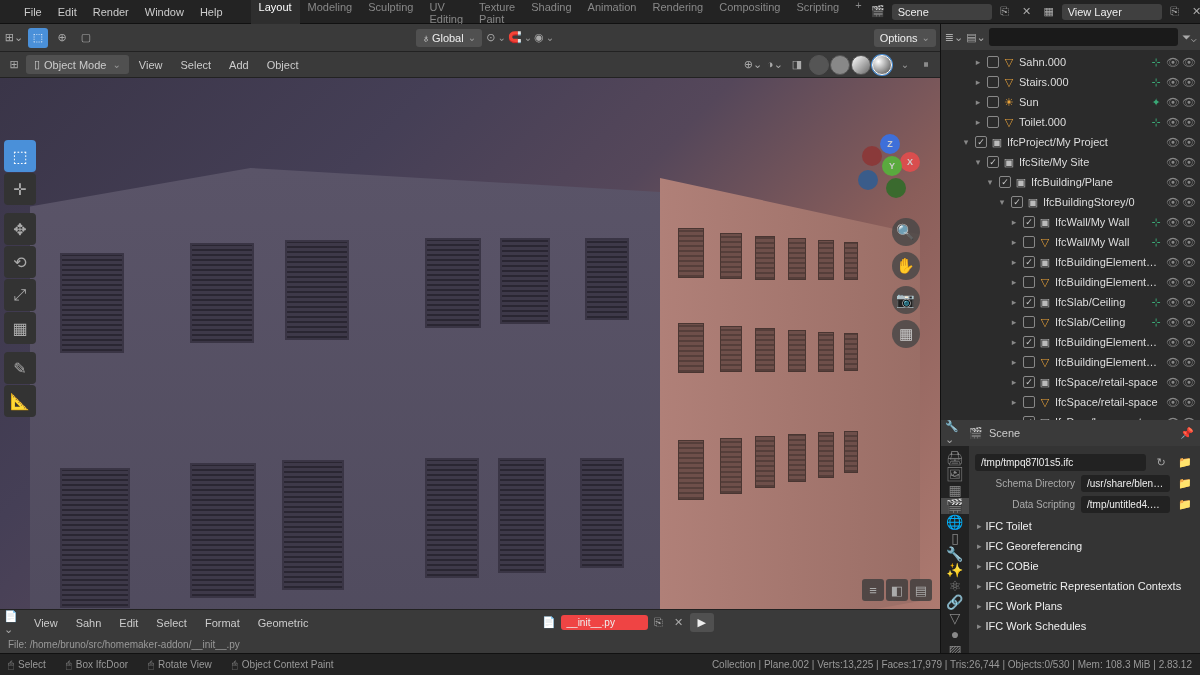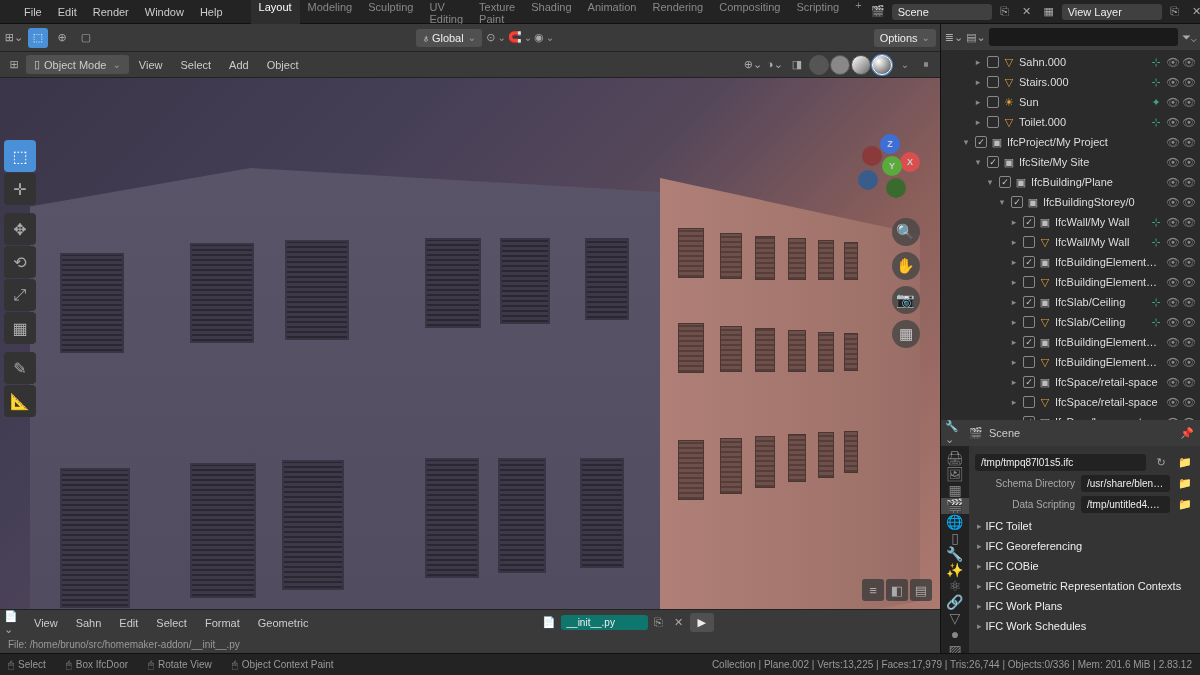--- a/index.html
+++ b/index.html
@@ -59,21 +59,21 @@
 .prop-content { flex:1; overflow-y:auto; padding:4px 6px; background:#343434; }
 .prop-field-row { display:flex; align-items:center; gap:6px; margin: 3px 0; }
 .prop-label { min-width: 100px; text-align:right; color:#aaa; font-size:10px; }
 .prop-input { flex:1; background:#222; padding:3px 6px; border-radius:3px; color:#eee; font-size:10px; overflow:hidden; text-overflow:ellipsis; white-space:nowrap; }
 .panel-header { display:flex; align-items:center; gap:4px; padding:4px 2px; color:#eee; cursor:pointer; }
 .panel-header::before { content:"▸"; color:#888; font-size:9px; }
 .shading-circles { display:flex; gap:1px; }
 .shading-circle { width:20px; height:20px; border-radius:50%; border:1px solid #555; }
 .shading-circle.active { border-color:#fff; box-shadow:0 0 0 1px #4a90d9; }
 .dropdown-arrow::after { content:"⌄"; margin-left:2px; color:#999; font-size:10px; }
-.text-field { background:#0f766e; padding:2px 6px; border-radius:3px; color:#eee; font-size:10px; min-width:87px; }
+.text-field { background:#ef4444; padding:2px 6px; border-radius:3px; color:#eee; font-size:10px; min-width:87px; }
 .play-btn { background:#505050; padding:3px 8px; border-radius:3px; color:#eee; font-size:11px; }
 .overlay-btns { position:absolute; bottom:8px; right:8px; display:flex; gap:2px; }
 .overlay-btn { width:22px; height:22px; background:rgba(60,60,60,.8); border-radius:3px; display:flex; align-items:center; justify-content:center; color:#aaa; font-size:13px; }
 </style>
 </head>
 <body>
 
 <div class="menubar">
   <div class="blender-logo"></div>
   <div class="menu-item">File</div>
@@ -544,14 +544,14 @@
       <span>Box IfcDoor</span>
     </div>
   <div class="status-item">
       <span>🖱</span>
       <span>Rotate View</span>
     </div>
   <div class="status-item">
       <span>🖱</span>
       <span>Object Context Paint</span>
     </div>
-  <div style="margin-left:auto" class="status-item">Collection | Plane.002 | Verts:13,225 | Faces:17,979 | Tris:26,744 | Objects:0/336 | Mem: 201.6 MiB | 2.83.12</div>
+  <div style="margin-left:auto" class="status-item">Collection | Plane.002 | Verts:13,225 | Faces:17,979 | Tris:26,744 | Objects:0/530 | Mem: 108.3 MiB | 2.83.12</div>
 </div>
 
 </body></html>

